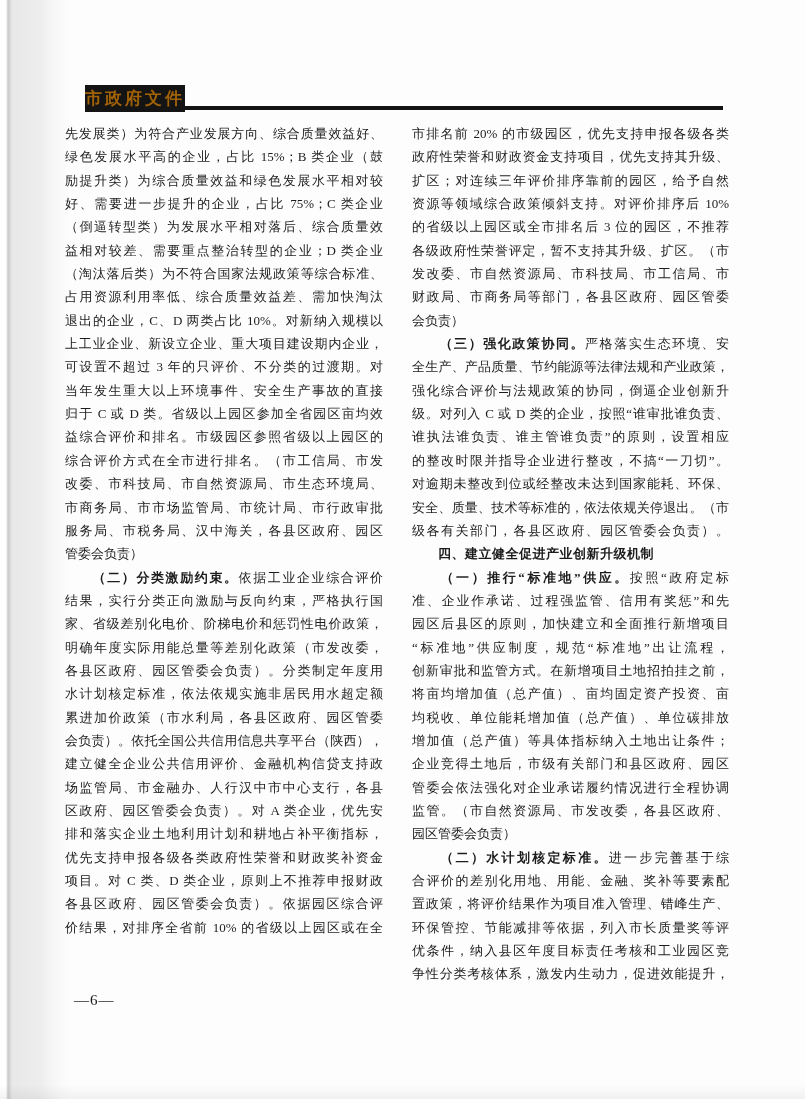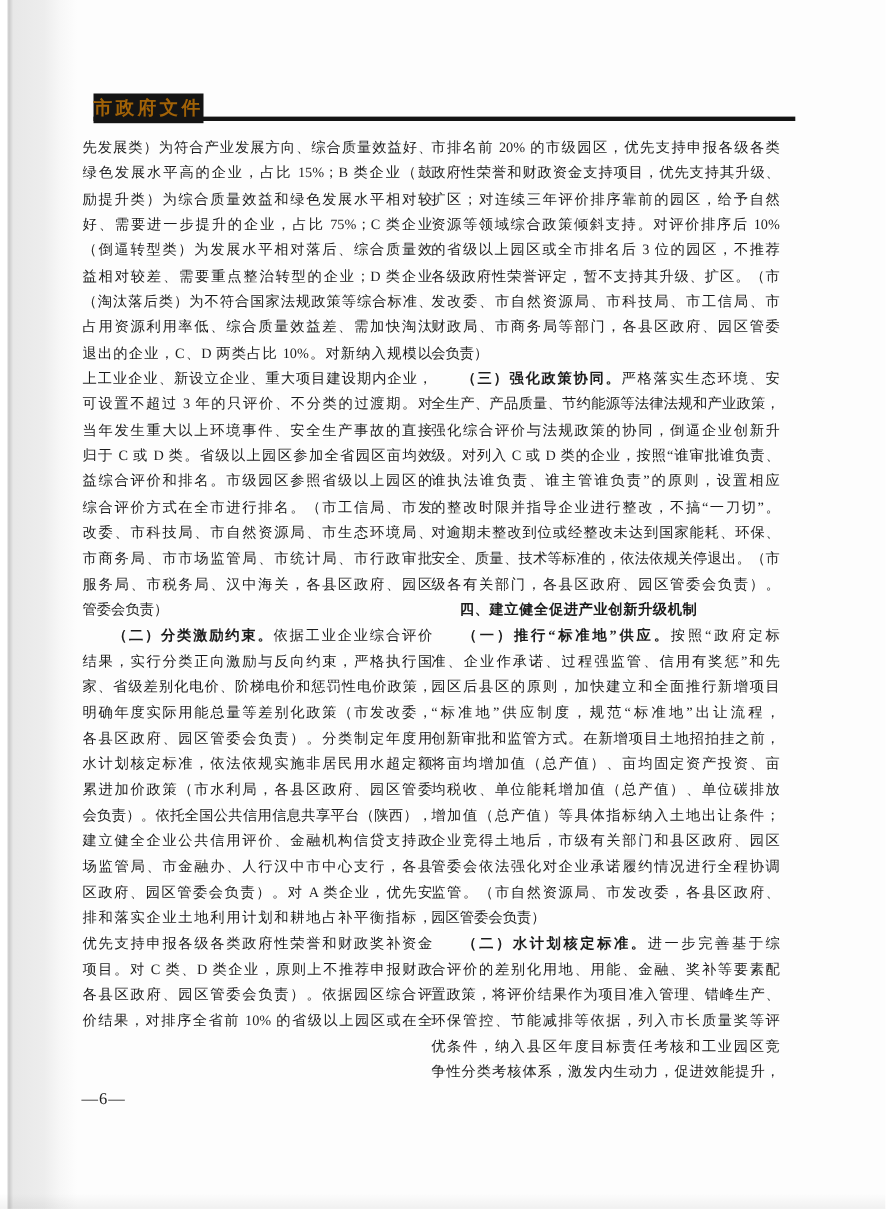--- a/index.html
+++ b/index.html
@@ -33,22 +33,22 @@
     position:absolute;left:85px;top:85px;width:100px;height:27px;
     background:#141414;color:#a16207;
     display:flex;align-items:center;justify-content:center;
     font-size:17px;font-weight:bold;letter-spacing:3px;
     z-index:2;
   }
   .col{
     position:absolute;top:122px;width:318px;
     font-size:13px;
   }
-  .col-left{left:75px;}
-  .col-right{left:392px;width:317px;}
+  .col-left{left:65px;}
+  .col-right{left:412px;width:317px;}
   .line{
     height:23.35px;line-height:23.35px;
     overflow:hidden;
     text-align:justify;
     text-align-last:justify;
     white-space:normal;
   }
   .line.short{text-align-last:left;}
   .phead{font-weight:bold;margin-top:44px;}
   .line.secthead{font-weight:bold;letter-spacing:0.5px;}

